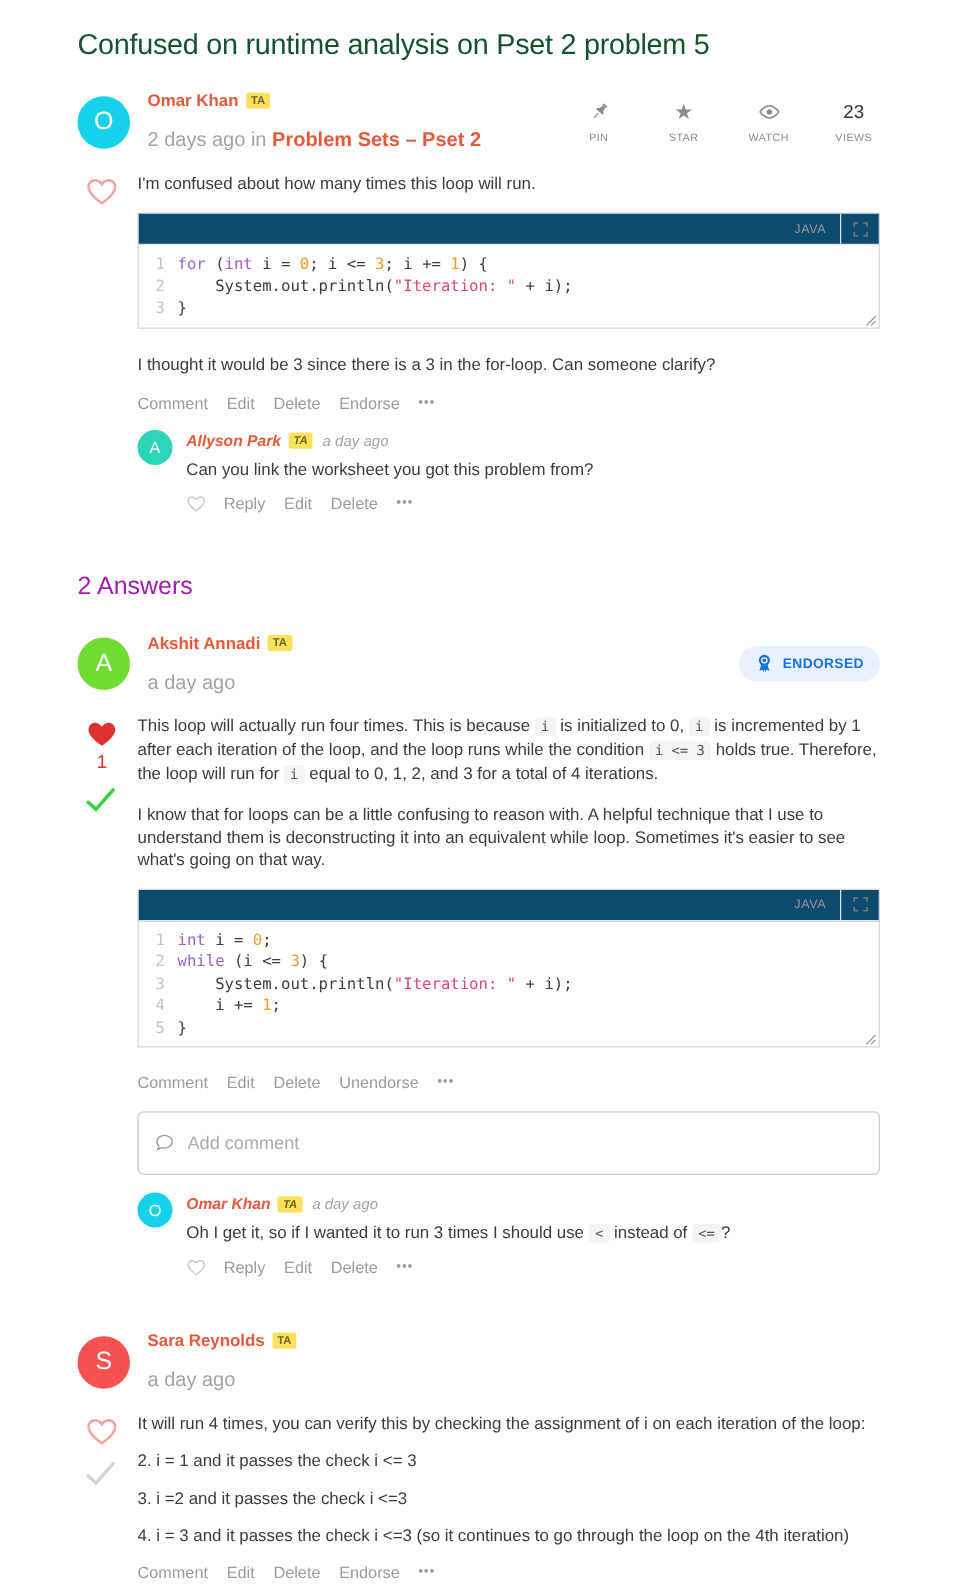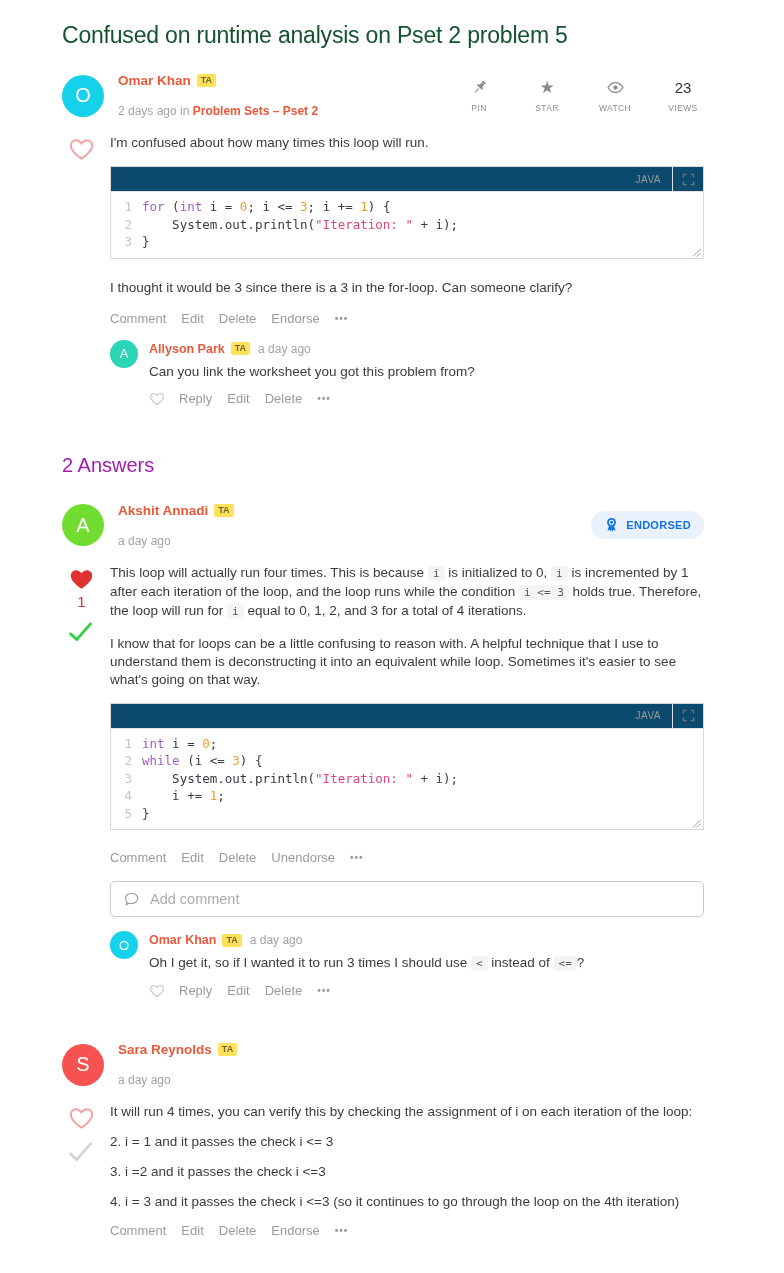--- a/index.html
+++ b/index.html
@@ -22,21 +22,21 @@
     color: #fff; font-size: 20px; display: flex;
     align-items: center; justify-content: center; flex-shrink: 0;
   }
   .author-block { margin-left: 14px; flex: 1; min-width: 0; }
   .name-row { display: flex; align-items: center; gap: 6px; }
   .author-name { font-size: 13.5px; font-weight: 700; color: #e8593c; }
   .ta-badge {
     background: #ffe15c; color: #6d6427; font-size: 9px; font-weight: 700;
     padding: 2px 4px; border-radius: 2px; line-height: 1;
   }
-  .sub-row { font-size: 12px; color: #a3a3a3; margin-top: 16px; }
+  .sub-row { font-size: 16px; color: #a3a3a3; margin-top: 16px; }
   .category-link { color: #e8593c; font-weight: 700; }
 
   
   .meta-row { display: flex; gap: 26px; align-items: flex-start; }
   .meta-item { display: flex; flex-direction: column; align-items: center; width: 42px; cursor: pointer; }
   .meta-icon-slot { height: 19px; display: flex; align-items: center; justify-content: center; }
   .meta-label { font-size: 8.5px; color: #8b8b8b; margin-top: 6px; letter-spacing: 0.4px; }
   .views-num { font-size: 15px; color: #333; }
   .star-glyph { font-size: 17px; color: #8c8c8c; line-height: 1; }
 
@@ -86,30 +86,30 @@
   .action-link { cursor: pointer; }
   .action-link.more { font-size: 10px; font-weight: 700; letter-spacing: 1px; }
 
   
   .comment { display: flex; margin-top: 14px; }
   .comment-avatar {
     width: 28px; height: 28px; border-radius: 50%; color: #fff; font-size: 13px;
     display: flex; align-items: center; justify-content: center; flex-shrink: 0;
   }
   .comment-main { margin-left: 11px; flex: 1; min-width: 0; padding-top: 2px; }
-  .comment-head { display: flex; align-items: center; gap: 6px; }
+  .comment-head { display: flex; align-items: center; gap: 6px; font-style: italic; }
   .comment-author { font-size: 12.5px; font-weight: 700; color: #e8593c; }
   .comment-time { font-size: 12px; color: #a3a3a3; margin-left: 2px; }
   .comment-text { font-size: 13.5px; line-height: 18px; color: #3b3b3b; margin-top: 7px; }
   .comment-actions { display: flex; gap: 14px; margin-top: 10px; font-size: 13px; color: #9b9b9b; }
 
   
   .add-comment {
     display: flex; align-items: center; border: 1px solid #ccc; border-radius: 5px;
-    height: 36px; padding: 0 12px; margin: 16px 0 12px; background: #fff;
+    height: 51px; padding: 0 12px; margin: 16px 0 12px; background: #fff;
   }
   .add-comment input {
     border: none; outline: none; flex: 1; font-size: 14.5px; color: #444;
     margin-left: 10px; font-family: "Liberation Sans", sans-serif; background: transparent;
   }
   .add-comment input::placeholder { color: #ababab; }
 
   
   .section-heading { font-size: 20px; font-weight: 400; color: #a21caf; margin: 48px 0 26px; }
   .answer { margin-bottom: 44px; }

